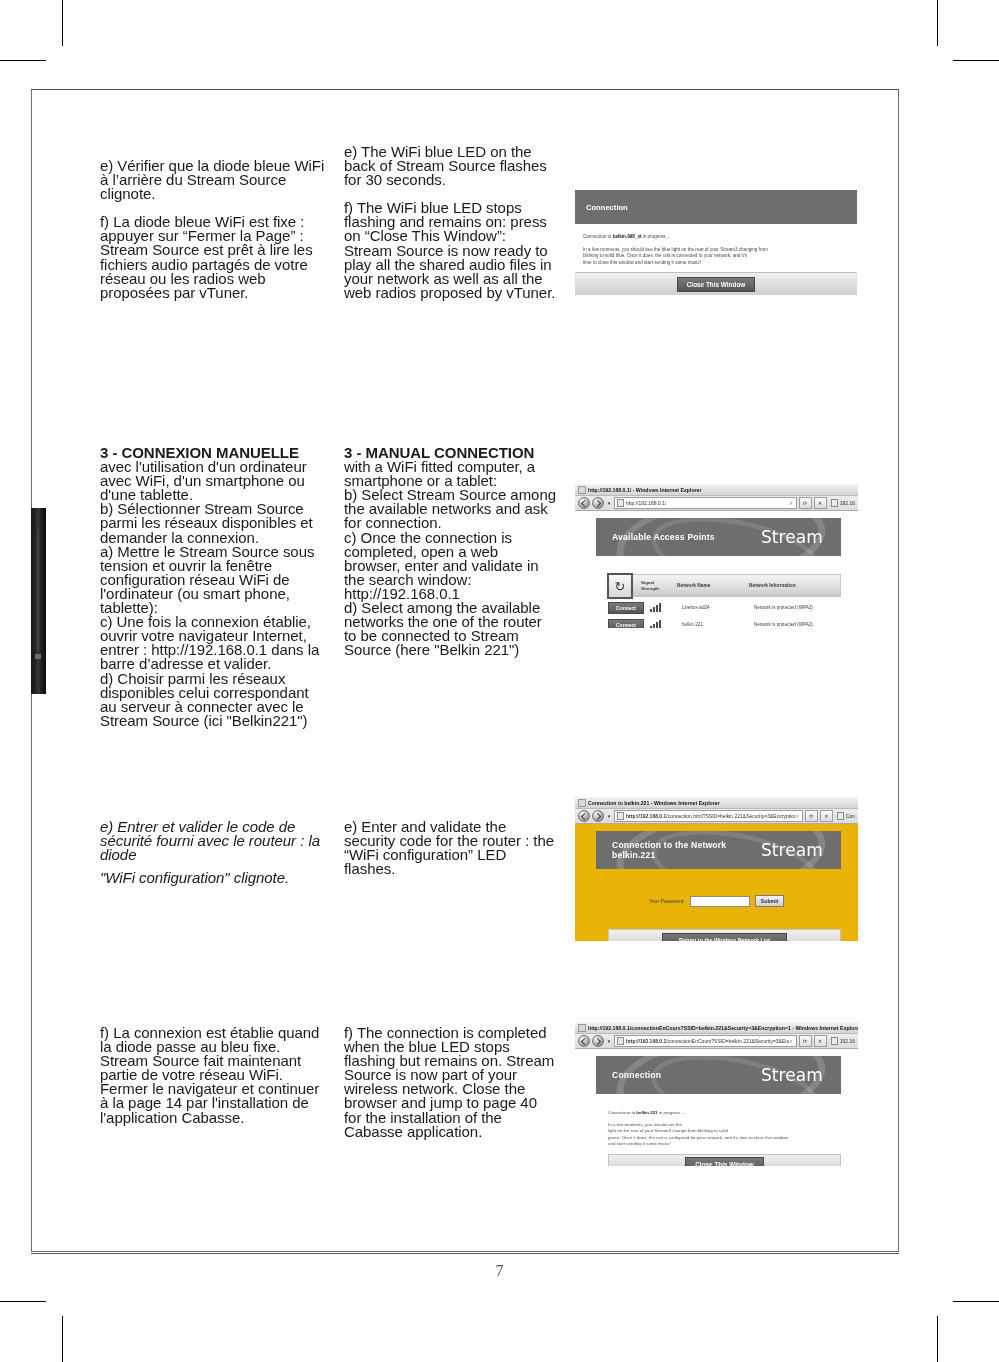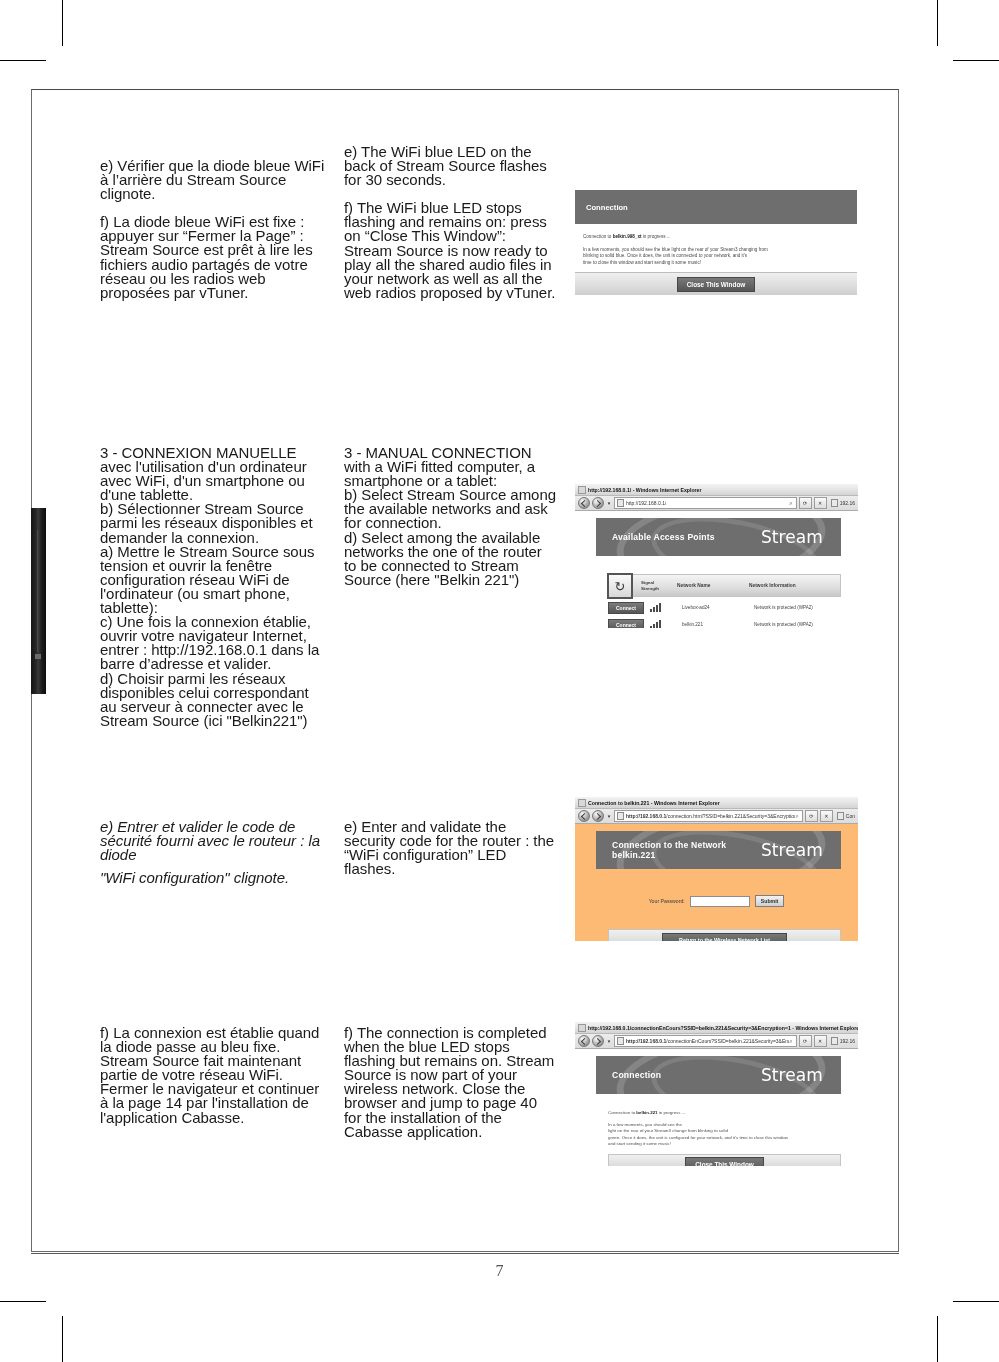--- a/index.html
+++ b/index.html
@@ -62,21 +62,21 @@
   .txtcol {
     position: absolute;
     font-size: 15px;
     line-height: 14.1px;
     color: #1a1a1a;
     letter-spacing: -0.05px;
   }
   .txtcol p { margin: 0 0 0 0; }
   .txtcol p + p { margin-top: 0; }
   .gap { height: 14px; }
-  .hd { font-weight: normal; margin-top: 14px; }
+  .hd { font-weight: bold; margin-top: 14px; }
 
   .col-fr { width: 228px; }
   .col-en { width: 212px; }
 
   
   .shot {
     position: absolute;
     background: #ffffff;
     overflow: hidden;
   }
@@ -322,21 +322,21 @@
   .sig-bars i { display: block; width: 2px; background: #4b4b4b; }
   .sig-bars i:nth-child(1) { height: 3px; }
   .sig-bars i:nth-child(2) { height: 5px; }
   .sig-bars i:nth-child(3) { height: 7px; }
   .sig-bars i:nth-child(4) { height: 9px; }
   .ap-row .n-name { width: 72px; margin-left: 6px; font-size: 4.6px; color: #444; }
   .ap-row .n-info { font-size: 4.6px; color: #444; }
 
   
   #shot-password { left: 575px; top: 797px; width: 283px; height: 144px; }
-  #shot-password .page-area { padding: 7px 0 0 0; background: #fdba74; }
+  #shot-password .page-area { padding: 7px 0 0 0; background: #eab308; }
   .pw-row {
     margin: 26px 0 0 0;
     display: flex;
     align-items: center;
     justify-content: center;
     gap: 5px;
   }
   .pw-label { font-size: 5.2px; color: #3b3b3b; }
   .pw-input {
     width: 58px; height: 9px;
@@ -459,20 +459,21 @@
   <p><span class="hd">3 - CONNEXION MANUELLE</span><span> avec l'utilisation d'un ordinateur avec WiFi, d'un smartphone ou d'une tablette.</span></p>
   <p>b) Sélectionner Stream Source parmi les réseaux disponibles et demander la connexion.</p>
   <p>a) Mettre le Stream Source sous tension et ouvrir la fenêtre configuration  réseau WiFi de l'ordinateur (ou smart phone, tablette):</p>
   <p>c) Une fois la connexion établie, ouvrir votre navigateur Internet, entrer : http://192.168.0.1 dans la barre d’adresse et valider.</p>
   <p>d)  Choisir parmi les réseaux disponibles celui correspondant au serveur à connecter avec le Stream Source (ici "Belkin221")</p>
 </div>
 
 <div class="txtcol col-en" style="left:344px;top:446px;">
   <p><span class="hd">3  - MANUAL CONNECTION</span><span> with a WiFi fitted computer, a smartphone or a tablet:</span></p>
   <p>b) Select Stream Source among the available networks and ask for connection.</p>
+  <p>c) Once the connection is completed, open a web  browser, enter and validate in the search window: http://192.168.0.1</p>
   <p>d) Select among the available networks the one of the router to be connected to Stream Source (here "Belkin 221")</p>
 </div>
 
 <div class="shot" id="shot-access-points">
   <div class="ie-title">
     <span class="fav"></span>
     <span>http://192.168.0.1/ - Windows Internet Explorer</span>
   </div>
   <div class="ie-nav">
     <span class="nav-btn"></span>

